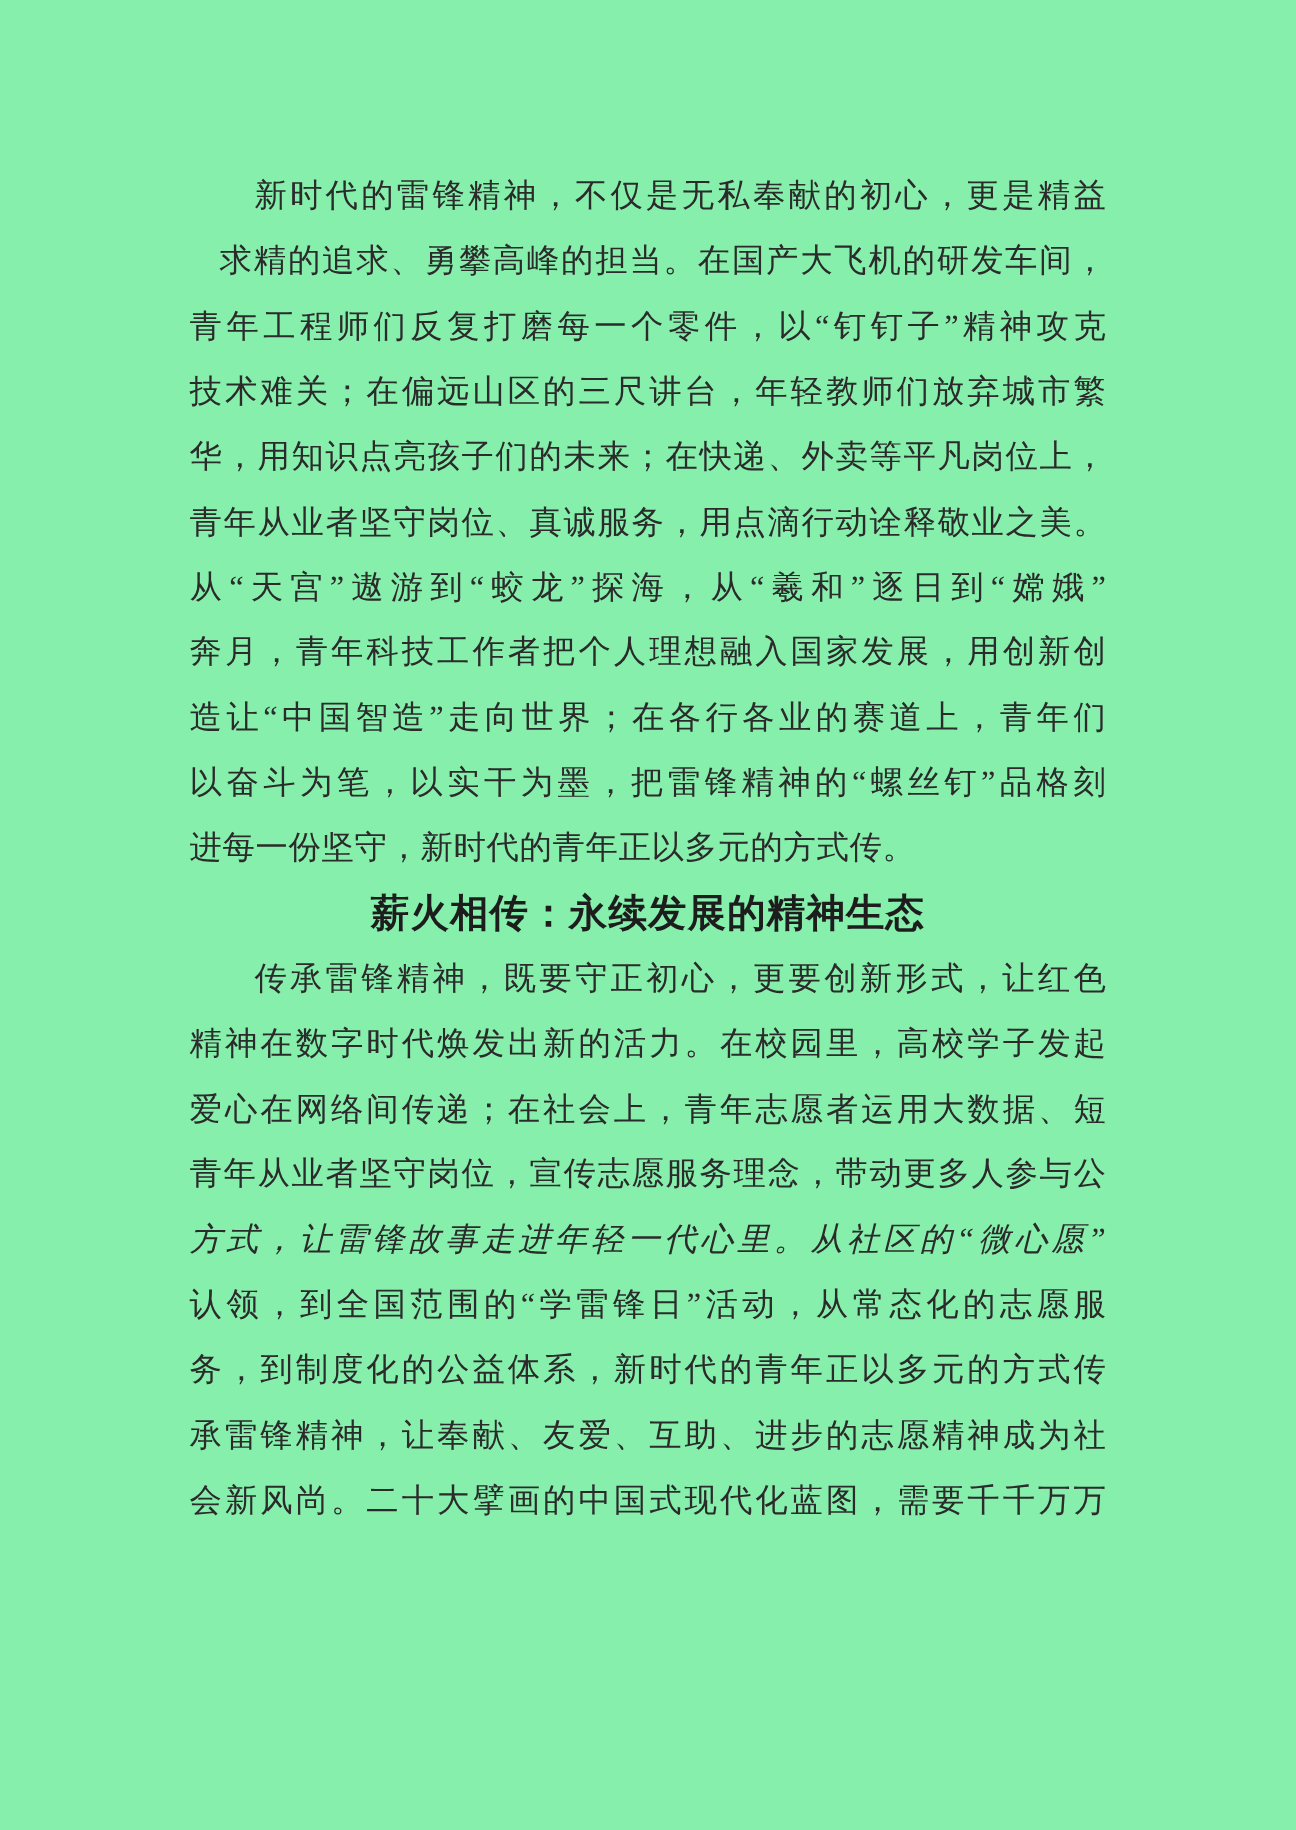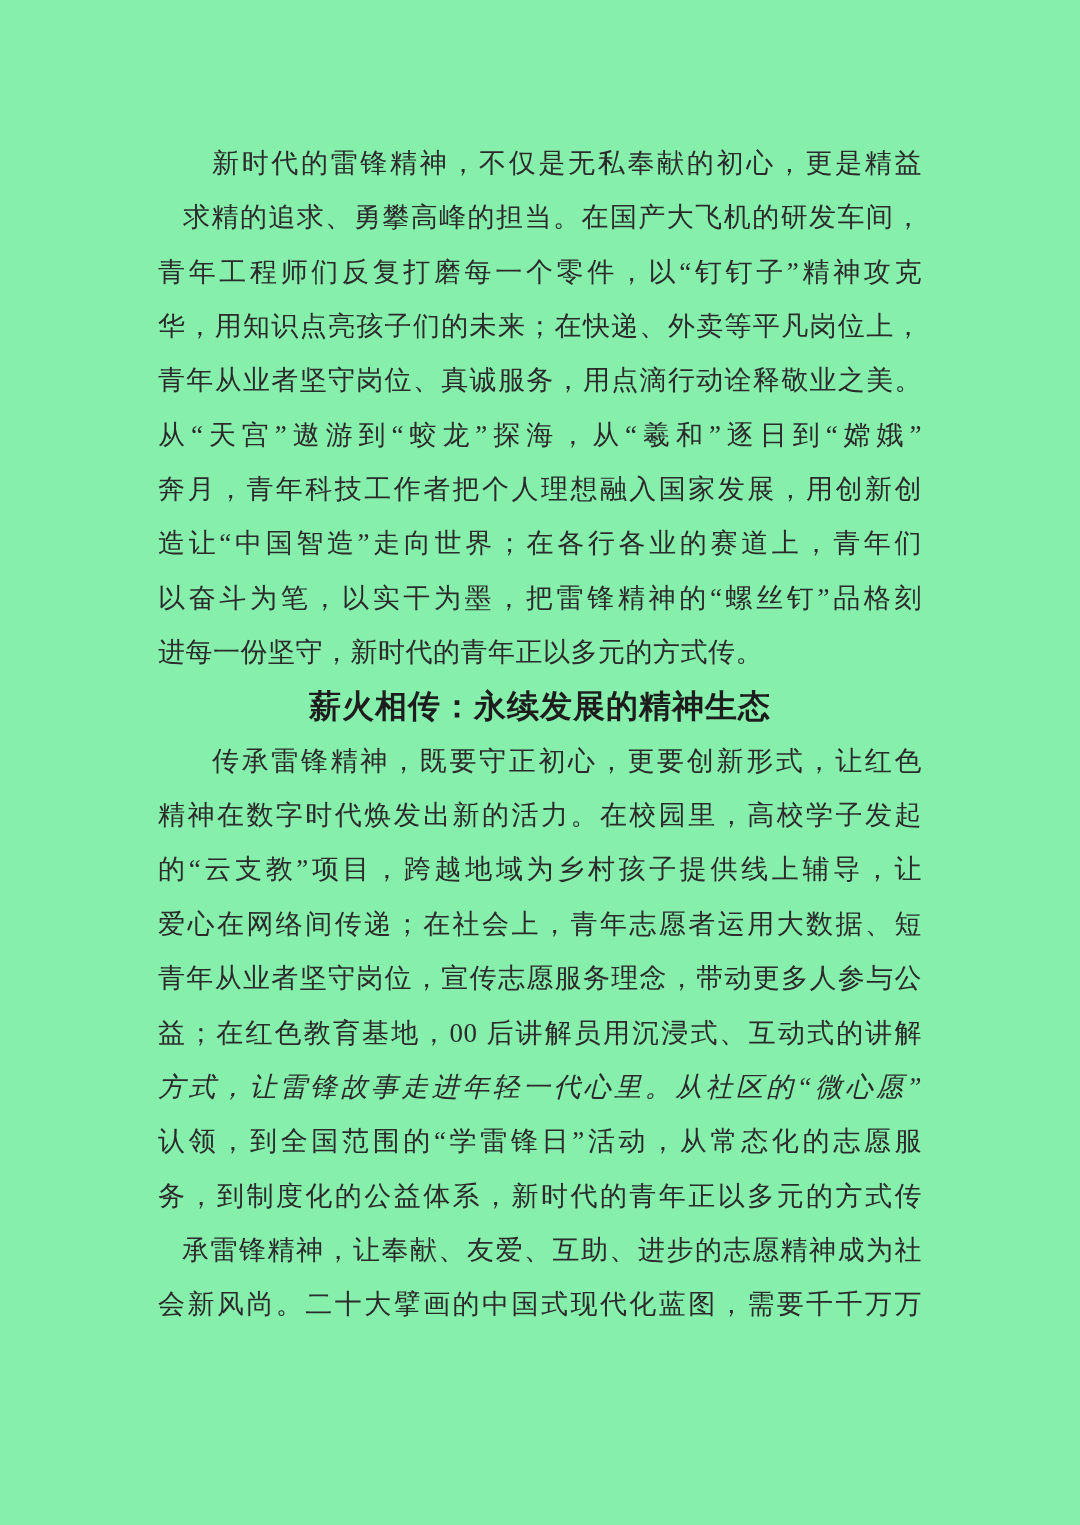--- a/index.html
+++ b/index.html
@@ -59,39 +59,38 @@
 </head>
 <body style="background: rgb(250, 250, 250);">
 
 <div class="page">
   <div class="text-column">
 
     <div>
       <div class="line first-line" style="color: rgb(43, 43, 43);">新时代的雷锋精神，不仅是无私奉献的初心，更是精益</div>
       <div class="line" style="color: rgb(43, 43, 43); margin-left: 25px;">求精的追求、勇攀高峰的担当。在国产大飞机的研发车间，</div>
       <div class="line" style="color: rgb(43, 43, 43);">青年工程师们反复打磨每一个零件，以“钉钉子”精神攻克</div>
+      <div class="line" style="color: rgb(43, 43, 43);">技术难关；在偏远山区的三尺讲台，年轻教师们放弃城市繁</div>
       <div class="line" style="color: rgb(43, 43, 43);">华，用知识点亮孩子们的未来；在快递、外卖等平凡岗位上，</div>
       <div class="line" style="color: rgb(43, 43, 43);">青年从业者坚守岗位、真诚服务，用点滴行动诠释敬业之美。</div>
       <div class="line" style="color: rgb(43, 43, 43);">从“天宫”遨游到“蛟龙”探海，从“羲和”逐日到“嫦娥”</div>
       <div class="line" style="color: rgb(43, 43, 43);">奔月，青年科技工作者把个人理想融入国家发展，用创新创</div>
       <div class="line" style="color: rgb(43, 43, 43);">造让“中国智造”走向世界；在各行各业的赛道上，青年们</div>
       <div class="line" style="color: rgb(43, 43, 43);">以奋斗为笔，以实干为墨，把雷锋精神的“螺丝钉”品格刻</div>
       <div class="line para-end" style="color: rgb(43, 43, 43);">进每一份坚守，新时代的青年正以多元的方式传。</div>
     </div>
 
     <div class="line heading-line" style="color: rgb(29, 29, 29);">薪火相传：永续发展的精神生态</div>
 
     <div>
       <div class="line first-line" style="color: rgb(43, 43, 43);">传承雷锋精神，既要守正初心，更要创新形式，让红色</div>
       <div class="line" style="color: rgb(43, 43, 43);">精神在数字时代焕发出新的活力。在校园里，高校学子发起</div>
-      <div class="line" style="color: rgb(43, 43, 43);">的“云支教”项目，跨越地域为乡村孩子提供线上辅导，让</div>
       <div class="line" style="color: rgb(43, 43, 43);">爱心在网络间传递；在社会上，青年志愿者运用大数据、短</div>
       <div class="line" style="color: rgb(43, 43, 43);">青年从业者坚守岗位，宣传志愿服务理念，带动更多人参与公</div>
-      <div class="line" style="color: rgb(43, 43, 43);">益；在红色教育基地，00 后讲解员用沉浸式、互动式的讲解</div>
       <div class="line" style="color: rgb(43, 43, 43); font-style: italic;">方式，让雷锋故事走进年轻一代心里。从社区的“微心愿”</div>
       <div class="line" style="color: rgb(43, 43, 43);">认领，到全国范围的“学雷锋日”活动，从常态化的志愿服</div>
       <div class="line" style="color: rgb(43, 43, 43);">务，到制度化的公益体系，新时代的青年正以多元的方式传</div>
-      <div class="line" style="color: rgb(43, 43, 43); margin-left: 24px;">承雷锋精神，让奉献、友爱、互助、进步的志愿精神成为社</div>
+      <div class="line" style="color: rgb(43, 43, 43);">承雷锋精神，让奉献、友爱、互助、进步的志愿精神成为社</div>
       <div class="line" style="color: rgb(43, 43, 43);">会新风尚。二十大擘画的中国式现代化蓝图，需要千千万万</div>
     </div>
 
   </div>
 </div>
 
 </body></html>

